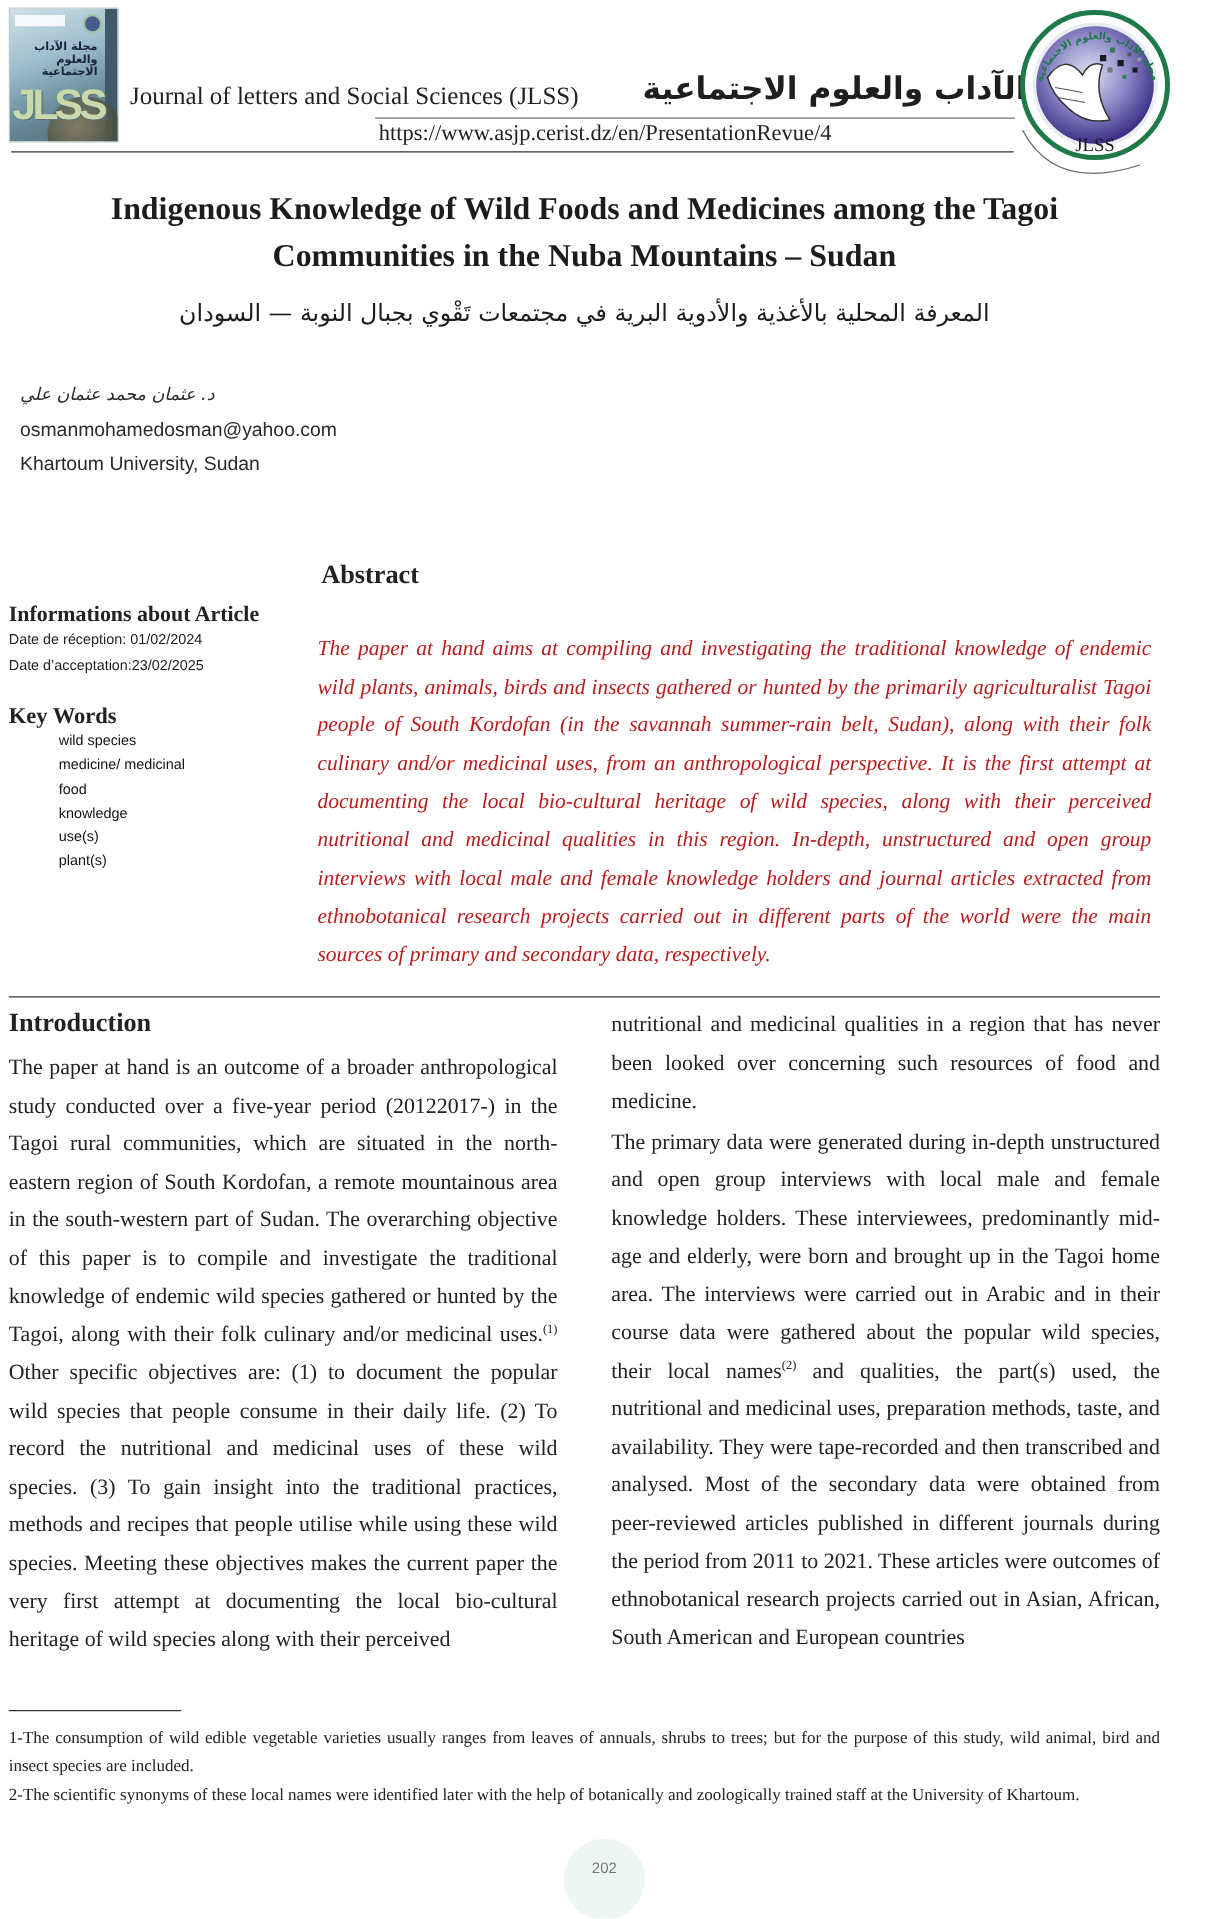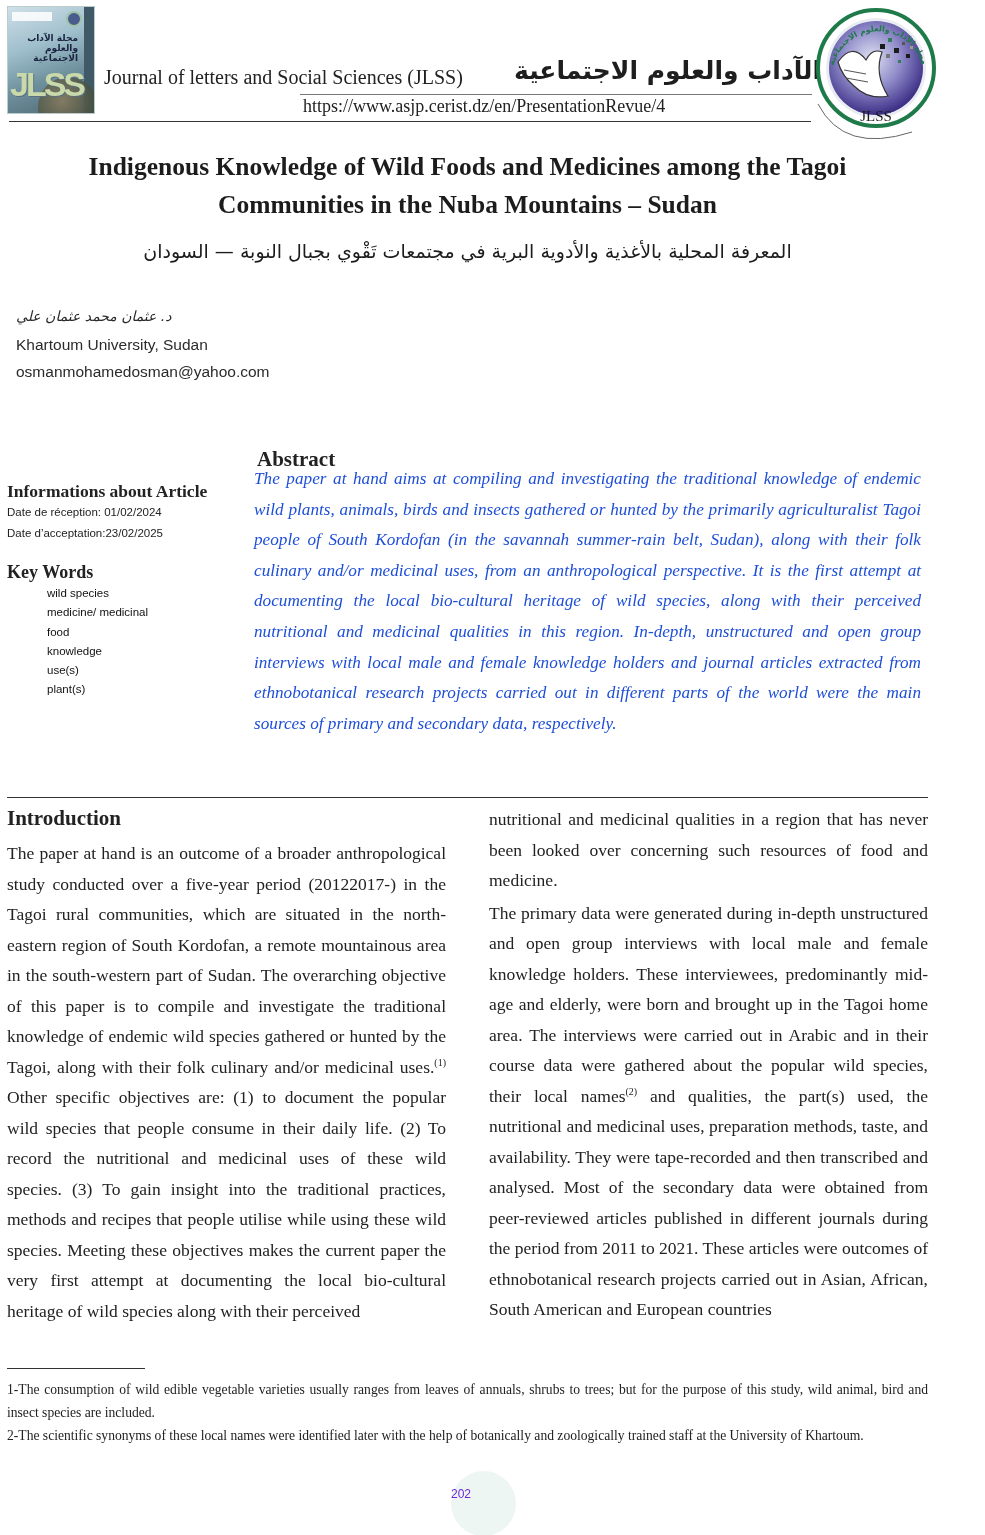--- a/index.html
+++ b/index.html
@@ -56,41 +56,41 @@
 
   
   .info-heading { position: absolute; left: 7px; top: 481px; font-size: 17.5px; font-weight: bold; color: #222; }
   .info-line { position: absolute; left: 7px; font-family: "Liberation Sans", sans-serif; font-size: 11.5px; color: #222; }
   .kw-heading { position: absolute; left: 7px; top: 562px; font-size: 18px; font-weight: bold; color: #222; }
   .kw-list { position: absolute; left: 7px; top: 584px; font-family: "Liberation Sans", sans-serif; font-size: 11.5px; line-height: 19.3px; color: #111; margin-left: 40px; }
 
   
   .abstract-heading { position: absolute; left: 257px; top: 447px; font-size: 21px; font-weight: bold; color: #222; }
   .abstract-body {
-    position: absolute; left: 254px; top: 464px; width: 667px;
-    font-size: 17.2px; font-style: italic; line-height: 30.6px; text-align: justify; color: #1d4ed8;
+    position: absolute; left: 254px; top: 504px; width: 667px;
+    font-size: 17.2px; font-style: italic; line-height: 30.6px; text-align: justify; color: #b91c1c;
   }
   .section-rule { position: absolute; left: 7px; top: 797px; width: 921px; border-top: 1.5px solid #333; }
 
   
   .intro-heading { position: absolute; left: 7px; top: 806px; font-size: 21px; font-weight: bold; color: #222; }
   .col { position: absolute; font-size: 17.5px; line-height: 30.5px; text-align: justify; color: #222; }
   .col-left { left: 7px; top: 838px; width: 439px; }
   .col-right { left: 489px; top: 804px; width: 439px; }
   .col p { margin-bottom: 2px; }
   sup { font-size: 10px; vertical-align: 7px; line-height: 0; }
 
   
   .fn-rule { position: absolute; left: 7px; top: 1368px; width: 138px; border-top: 1px solid #333; }
   .footnotes { position: absolute; left: 7px; top: 1378px; width: 921px; font-size: 13.6px; line-height: 26px; text-align: justify; color: #222; }
   .footnotes p { line-height: 23px; }
 
   .page-num {
     position: absolute; left: 451px; top: 1471px; width: 65px; height: 65px; border-radius: 50%;
-    background: #eef6f3; font-family: "Liberation Sans", sans-serif; font-size: 12px; color: #6d28d9;
+    background: #eef6f3; text-align: center; font-family: "Liberation Sans", sans-serif; font-size: 12px; color: #737373;
     padding-top: 16px;
   }
 </style>
 </head>
 <body>
 
 <div class="cover">
   <div class="c-strip"></div>
   <div class="c-top"></div>
   <div class="c-badge"></div>
@@ -130,22 +130,22 @@
   <text x="62" y="117" text-anchor="middle" font-family="Liberation Serif, serif" font-size="15" fill="#1a1a1a">JLSS</text>
   <path id="arcp" d="M18 72 A 46 46 0 0 1 108 60" fill="none"></path>
   <text font-size="8" font-weight="bold" fill="#1f7a4a" font-family="DejaVu Sans, sans-serif"><textPath href="#arcp" startOffset="8%">مجلة الآداب والعلوم الاجتماعية</textPath></text>
 </svg>
 
 <div class="title-en">Indigenous Knowledge of Wild Foods and Medicines among the Tagoi Communities in the Nuba Mountains – Sudan</div>
 <div class="title-ar">المعرفة المحلية بالأغذية والأدوية البرية في مجتمعات تَقْوي بجبال النوبة — السودان</div>
 
 <div class="author">
   <div class="ar">د. عثمان محمد عثمان علي</div>
+  <div>osmanmohamedosman@yahoo.com</div>
   <div>Khartoum University, Sudan</div>
-  <div>osmanmohamedosman@yahoo.com</div>
 </div>
 
 <div class="info-heading">Informations about Article</div>
 <div class="info-line" style="top:506px">Date de réception: 01/02/2024</div>
 <div class="info-line" style="top:527px">Date d’acceptation:23/02/2025</div>
 <div class="kw-heading">Key Words</div>
 <div class="kw-list">
   <div>wild species</div>
   <div>medicine/ medicinal</div>
   <div>food</div>

